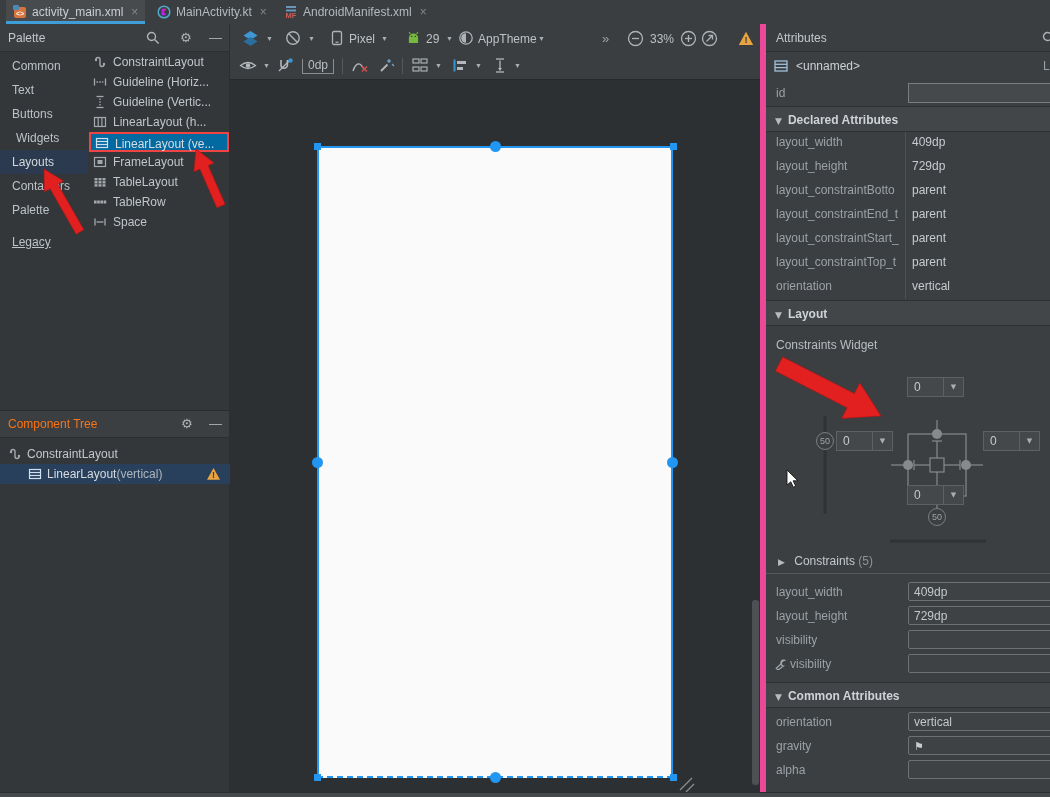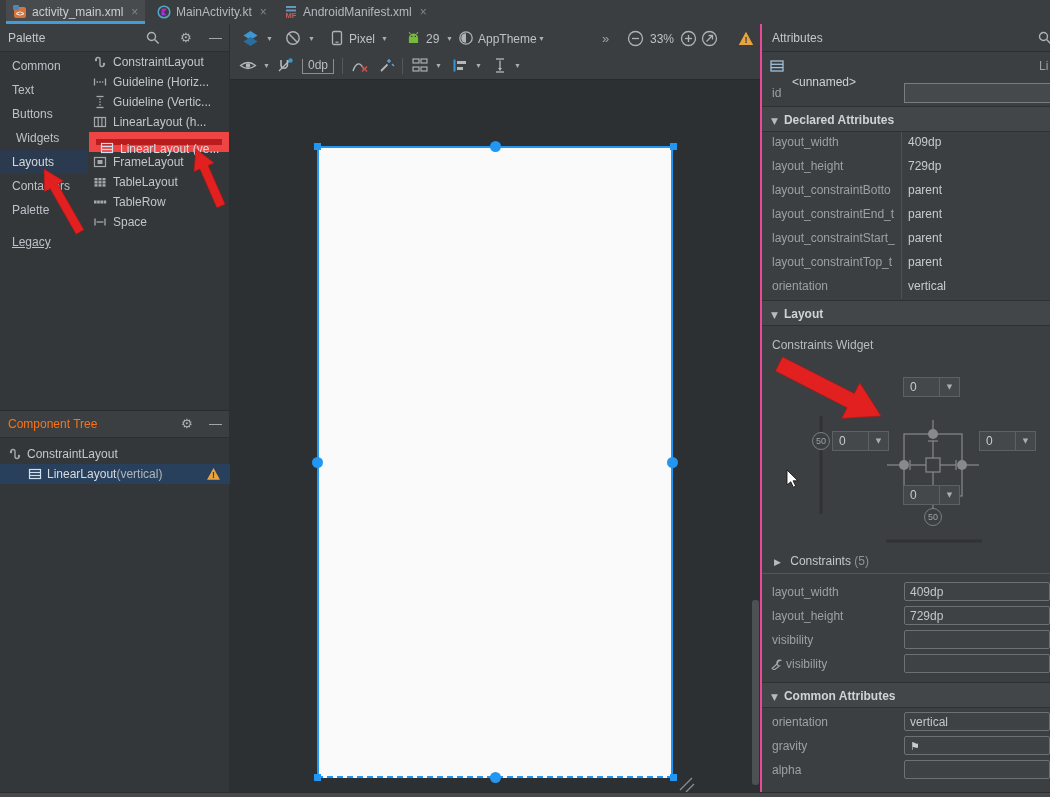--- a/index.html
+++ b/index.html
@@ -17,39 +17,39 @@
   
   .sep{position:absolute;top:30px;width:1px;height:16px;background:#55585a;}
   .dd{font-size:7px;color:#a9aeb2;margin-left:3px;}
   .hdrbtns{color:#aeb3b7;}
   
   #pal-hdr{left:0;top:24px;width:230px;height:28px;background:#3b3e40;border-bottom:1px solid #2c2e30;border-right:1px solid #2c2e30;box-sizing:border-box;}
   #pal-body{left:0;top:52px;width:230px;height:358px;background:#34373a;border-right:1px solid #2c2e30;box-sizing:border-box;}
   .pcat{position:absolute;left:0;width:88px;height:24px;line-height:24px;padding-left:12px;box-sizing:border-box;color:#bcc2c8;}
   .pcat.sel{background:#2b3a4e;color:#d3d8dc;}
   .pitem{position:absolute;left:89px;width:140px;height:20px;line-height:20px;color:#c0c6cb;box-sizing:border-box;}
-  .pitem.sel{background:#b91c1c;border:7px solid #ef4444;}
+  .pitem.sel{background:#0369a1;border:2px solid #ef4444;}
   .pitem .pi{position:absolute;left:4px;top:3px;}
   .pitem .pl{position:absolute;left:24px;top:0;white-space:nowrap;overflow:hidden;width:112px;}
   
   #tree-hdr{left:0;top:410px;width:230px;height:28px;background:#3c3f41;border-top:1px solid #292b2d;border-bottom:1px solid #2c2e30;border-right:1px solid #2c2e30;box-sizing:border-box;}
   #tree-body{left:0;top:438px;width:230px;height:359px;background:#34373a;border-right:1px solid #2c2e30;box-sizing:border-box;}
   .trow{position:absolute;left:0;width:230px;height:20px;line-height:20px;color:#c3c8cd;}
   .trow.sel{background:#29405c;color:#d6dbe0;}
   
   #dtb1{left:230px;top:24px;width:530px;height:28px;background:#3b3e40;box-sizing:border-box;}
   #dtb2{left:230px;top:52px;width:530px;height:28px;background:#3b3e40;border-bottom:1px solid #27292b;box-sizing:border-box;}
   .tbtxt{color:#bcc2c6;}
   
   #surface{left:230px;top:80px;width:530px;height:717px;background:#2d3033;}
   #canvas{left:317px;top:146px;width:356px;height:632px;background:#fafafa;border:2px solid #2196f3;border-bottom-style:dashed;box-sizing:border-box;}
   .hsq{position:absolute;width:7px;height:7px;background:#2196f3;}
   .hcr{position:absolute;width:11px;height:11px;border-radius:50%;background:#2196f3;}
   
-  #attr{left:760px;top:24px;width:290px;height:773px;background:#3c3f41;border-left:2px solid #ec4899;box-sizing:border-box;overflow:hidden;}
+  #attr{left:760px;top:24px;width:290px;height:773px;background:#3c3f41;border-left:6px solid #ec4899;box-sizing:border-box;overflow:hidden;}
   .ahdr{position:absolute;left:0;width:290px;height:26px;line-height:26px;background:#434649;border-top:1px solid #2e3032;border-bottom:1px solid #2e3032;box-sizing:border-box;font-weight:bold;color:#ced3d7;}
   .ahdr .tri{margin:0 6px 0 9px;font-size:9px;color:#b6bbbf;}
   .arow{position:absolute;left:0;width:290px;height:24px;line-height:24px;}
   .aname{position:absolute;left:10px;top:0;width:127px;overflow:hidden;white-space:nowrap;color:#9aa1a7;}
   .aval{position:absolute;left:146px;top:0;white-space:nowrap;color:#c6cbd0;}
   .afield{position:absolute;left:142px;top:2px;width:146px;height:19px;line-height:19px;background:#3f4244;border:1px solid #6e7173;border-radius:2px;padding:0 5px;box-sizing:border-box;color:#c2c7cb;white-space:nowrap;overflow:hidden;}
   .cw-dd{position:absolute;width:57px;height:20px;background:#45484a;border:1px solid #5e6163;box-sizing:border-box;display:flex;}
   .cw-dd .v{flex:1;line-height:18px;padding-left:6px;color:#c6cbd0;}
   .cw-dd .a{width:19px;border-left:1px solid #5e6163;text-align:center;line-height:18px;font-size:7px;color:#a9aeb2;}
   .cw-bubble{position:absolute;width:18px;height:18px;border-radius:50%;border:1px solid #7c7f82;background:#3c3f41;color:#9ea3a7;font-size:9px;display:flex;align-items:center;justify-content:center;box-sizing:border-box;}
@@ -371,21 +371,21 @@
         <line x1="8.6" y1="8.6" x2="12.6" y2="12.6" stroke="#aeb3b7" stroke-width="1.4"></line>
       </svg>
     </div>
 
     <div class="abs" style="left:0;top:28px;width:290px;height:27px;">
       <svg class="abs" style="left:7px;top:6px;" width="16" height="16">
         <rect x="2" y="3" width="12" height="10" fill="none" stroke="#9fc0dc" stroke-width="1.3"></rect>
         <line x1="2" y1="6.3" x2="14" y2="6.3" stroke="#9fc0dc" stroke-width="1.3"></line>
         <line x1="2" y1="9.6" x2="14" y2="9.6" stroke="#9fc0dc" stroke-width="1.3"></line>
       </svg>
-      <span class="abs nw" style="left:30px;top:23px;color:#ccd1d5;">&lt;unnamed&gt;</span>
+      <span class="abs nw" style="left:30px;top:7px;color:#ccd1d5;">&lt;unnamed&gt;</span>
       <span class="abs nw" style="left:277px;top:7px;color:#9aa1a7;">Li</span>
     </div>
 
     <div class="abs" style="left:0;top:55px;width:290px;height:27px;">
       <span class="abs" style="left:10px;top:7px;color:#9aa1a7;">id</span>
       <div class="abs" style="left:142px;top:4px;width:160px;height:20px;background:#46494b;border:1px solid #797d7f;box-sizing:border-box;line-height:18px;padding:0 5px;"></div>
     </div>
 
     <div class="ahdr" style="top:82px;">
       <span class="tri glyph">▼</span><span>Declared Attributes</span>

